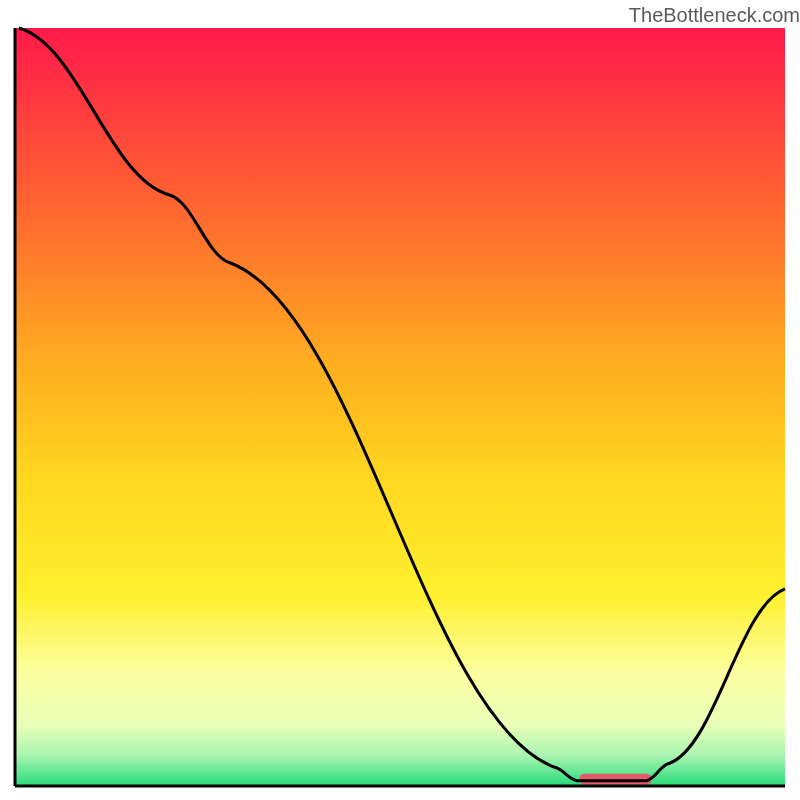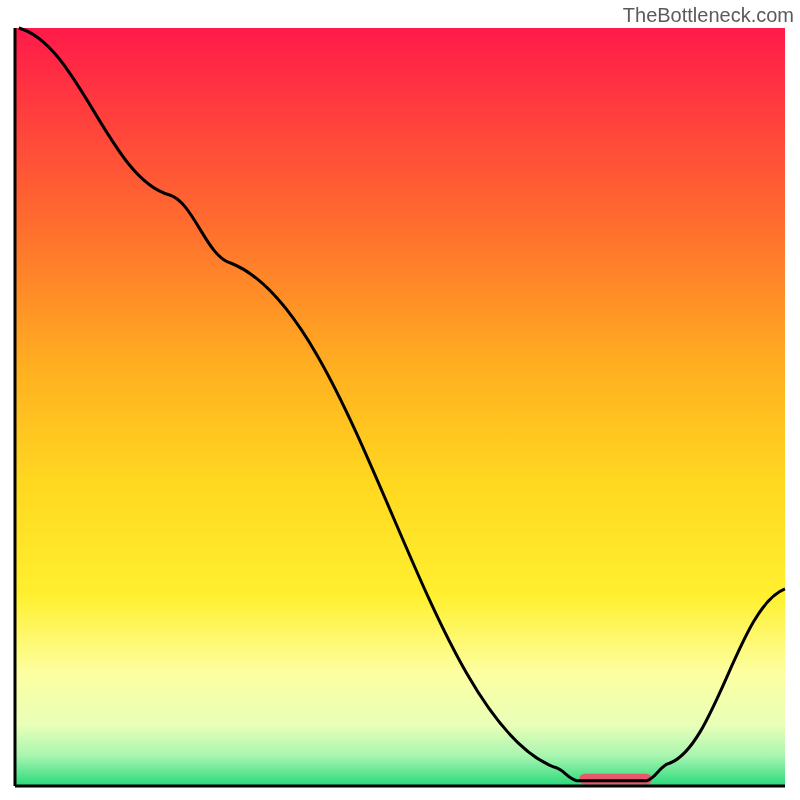--- a/index.html
+++ b/index.html
@@ -11,21 +11,21 @@
     font-family: Arial, sans-serif;
   }
   .container {
     position: relative;
     width: 800px;
     height: 800px;
   }
   .watermark {
     position: absolute;
     top: 4px;
-    right: 6px;
+    right: 0;
     font-size: 20px;
     color: #5a5a5a;
     font-weight: normal;
     z-index: 10;
   }
   svg {
     display: block;
   }
 </style>
 </head>

